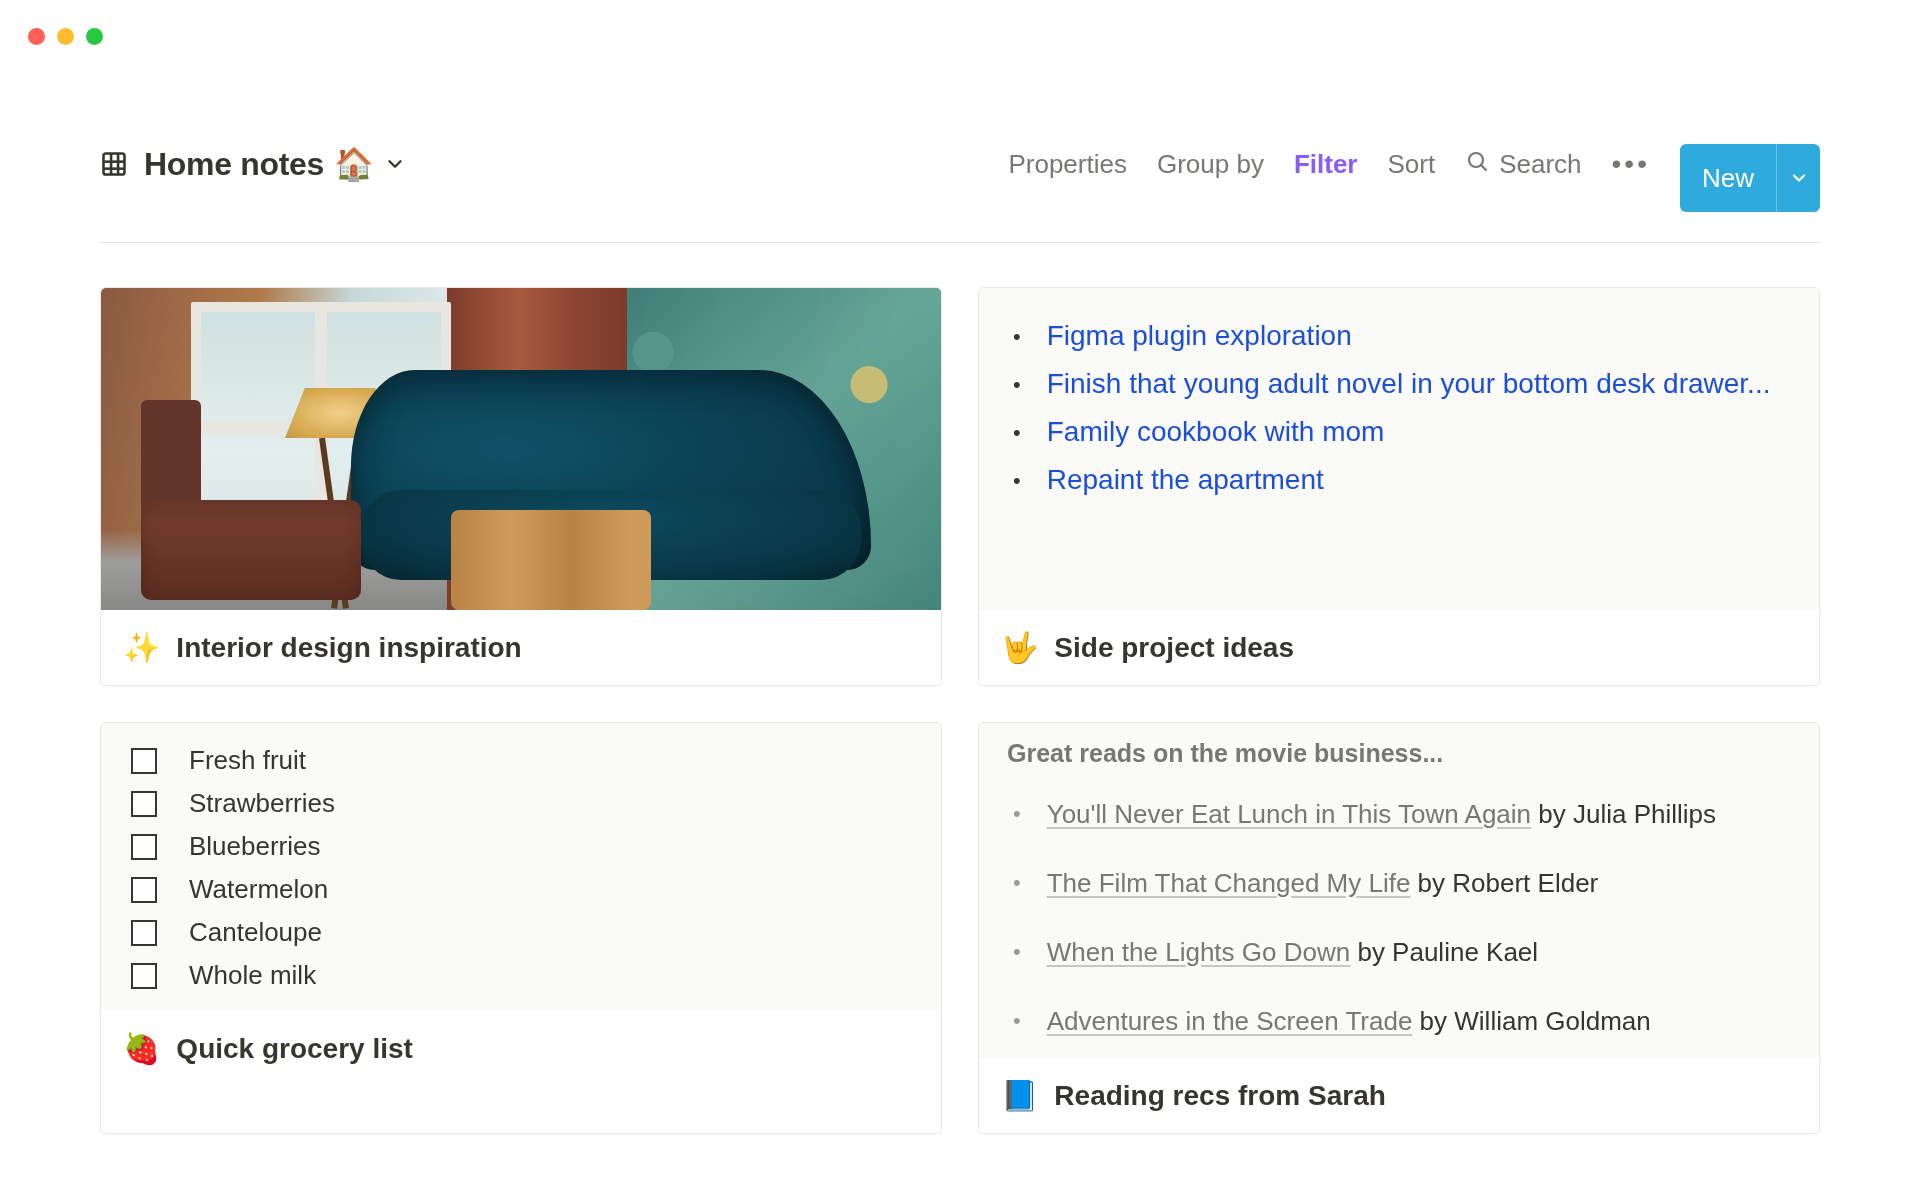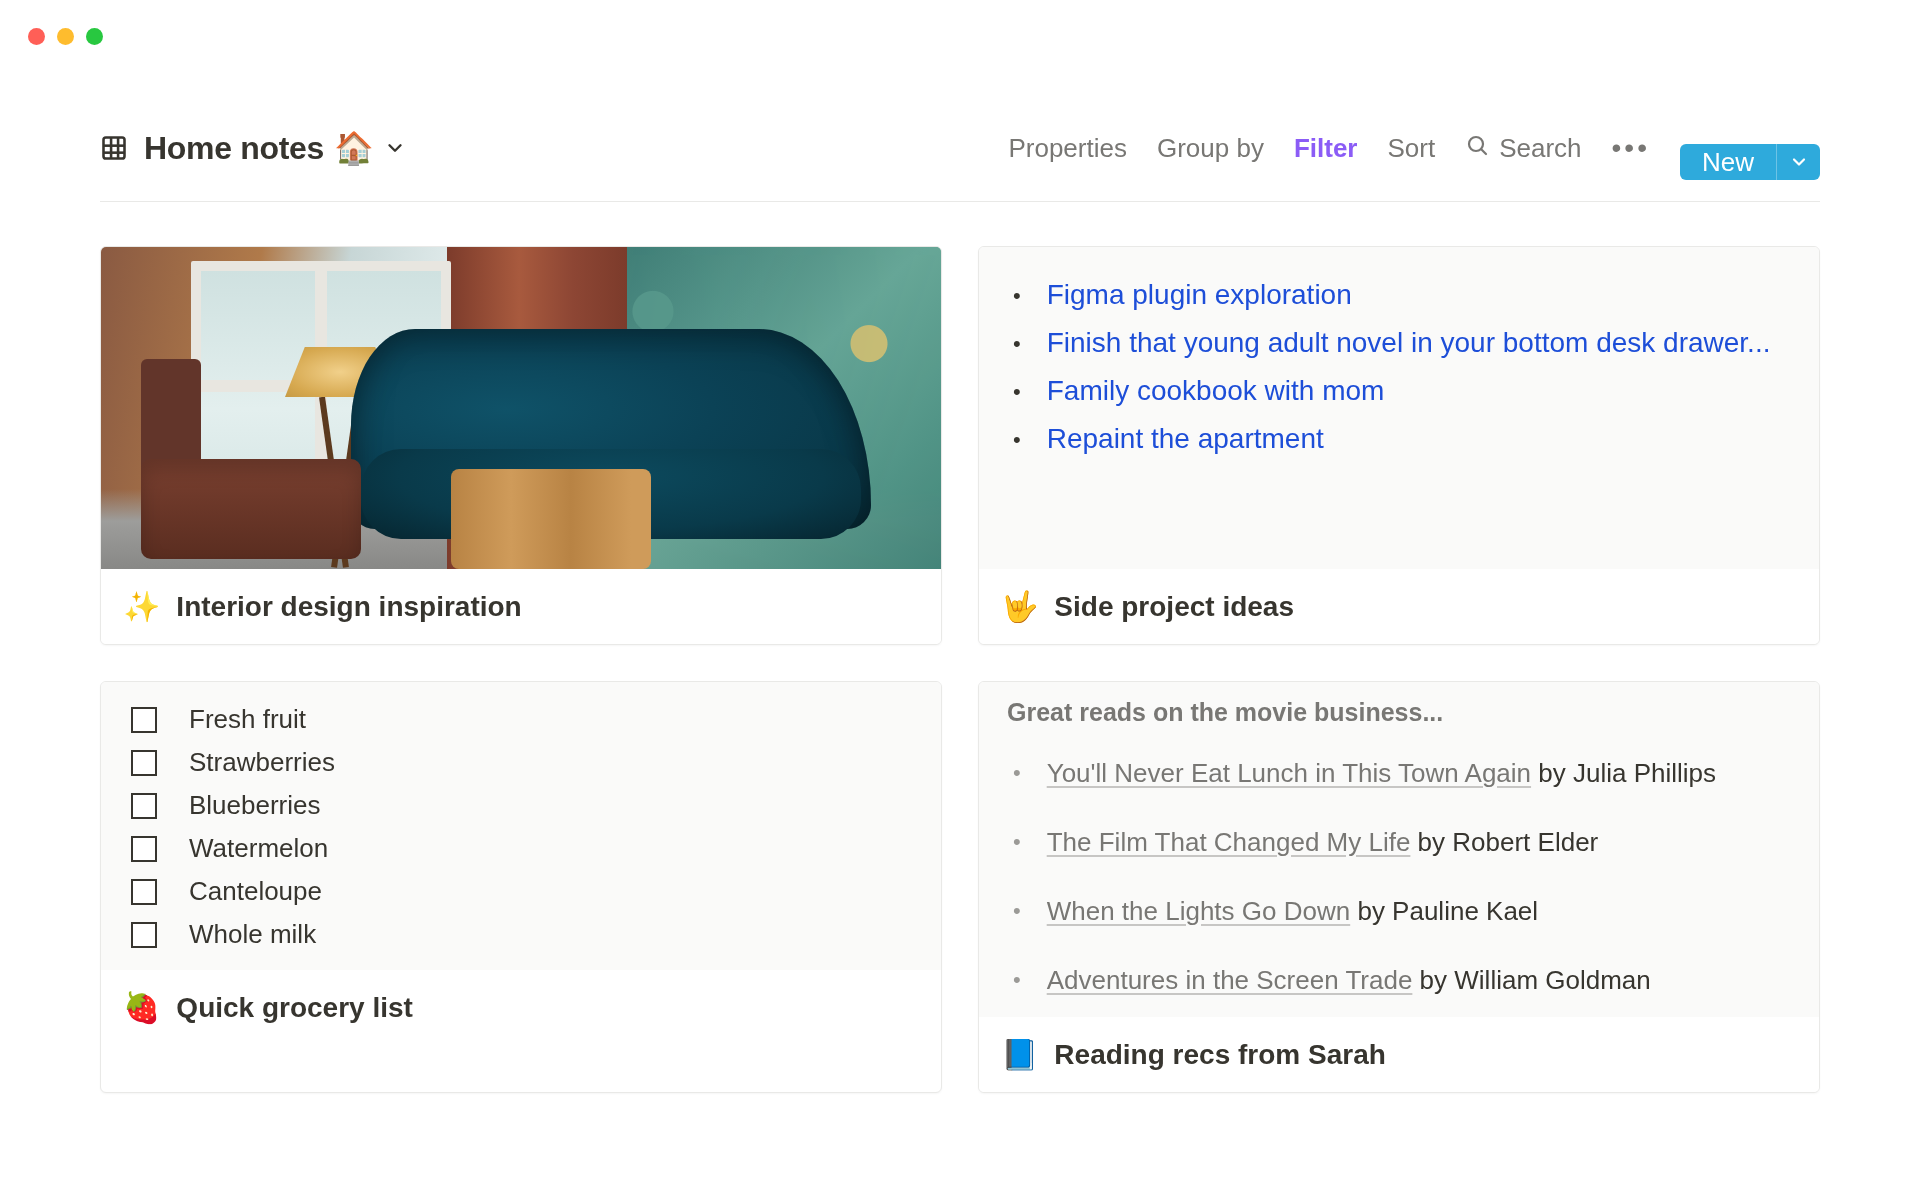--- a/index.html
+++ b/index.html
@@ -6,33 +6,33 @@
   html, body { width: 1920px; height: 1200px; background: #fff; font-family: -apple-system, BlinkMacSystemFont, "Segoe UI", Helvetica, Arial, sans-serif; color: #37352f; overflow: hidden; }
   body { transform-origin: top left; }
 
   .traffic-lights { position: absolute; top: 28px; left: 28px; display: flex; gap: 12px; }
   .dot { width: 17px; height: 17px; border-radius: 50%; }
   .dot.red { background: #ff5f57; }
   .dot.yellow { background: #febc2e; }
   .dot.green { background: #28c840; }
 
   .page { width: 1720px; margin: 110px auto 0; }
-  .toolbar { display: flex; align-items: center; justify-content: space-between; padding: 6px 0 21px; border-bottom: 1px solid #e9e9e7; }
+  .toolbar { display: flex; align-items: center; justify-content: space-between; padding: 6px 0 30px; border-bottom: 1px solid #e9e9e7; }
   .toolbar-left { display: flex; align-items: center; gap: 16px; }
   .grid-icon { width: 28px; height: 28px; }
   .grid-icon svg { width: 100%; height: 100%; }
   .view-title { font-size: 32px; font-weight: 600; letter-spacing: -0.01em; display: flex; align-items: center; gap: 10px; }
   .chevron { width: 24px; height: 24px; display: inline-flex; align-items: center; justify-content: center; color: #37352f; }
   .toolbar-right { display: flex; align-items: center; gap: 30px; font-size: 26px; color: #787774; }
   .tb-btn { cursor: pointer; display: inline-flex; align-items: center; gap: 10px; }
   .tb-btn.filter { color: #8b5cf6; font-weight: bold; }
   .search { display: inline-flex; align-items: flex-start; gap: 10px; }
   .search svg { width: 24px; height: 24px; }
   .ellipsis { font-size: 28px; letter-spacing: 3px; }
-  .new-split { display: flex; height: 36px; border-radius: 6px; overflow: hidden; margin-top: 28px; }
+  .new-split { display: flex; height: 68px; border-radius: 6px; overflow: hidden; margin-top: 28px; }
   .new-btn { background: #2eaadc; color: #fff; font-size: 26px; font-weight: 500; padding: 0 22px; display: flex; align-items: center; }
   .new-caret { background: #2eaadc; border-left: 1px solid rgba(255,255,255,0.3); width: 44px; display: flex; align-items: center; justify-content: center; color: #fff; }
 
   .gallery { display: grid; grid-template-columns: 1fr 1fr; gap: 36px; margin-top: 44px; }
   .card { border: 1px solid #e9e9e7; border-radius: 6px; background: #fff; overflow: hidden; box-shadow: 0 1px 2px rgba(15,15,15,0.04); }
   .card-body { background: #fafaf9; padding: 24px 28px 14px; min-height: 322px; }
   .card-title { display: flex; align-items: center; gap: 16px; padding: 20px 22px; font-size: 28px; font-weight: 600; background: #fff; }
   .card-title .emoji { font-size: 30px; }
 
   

